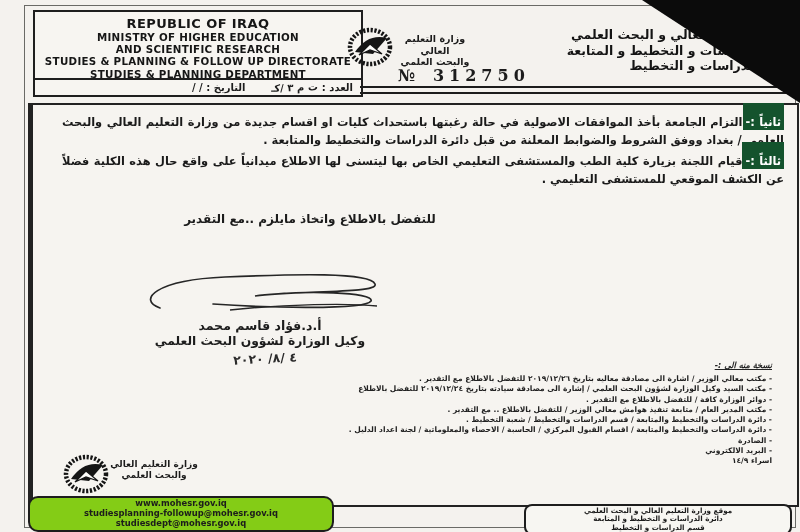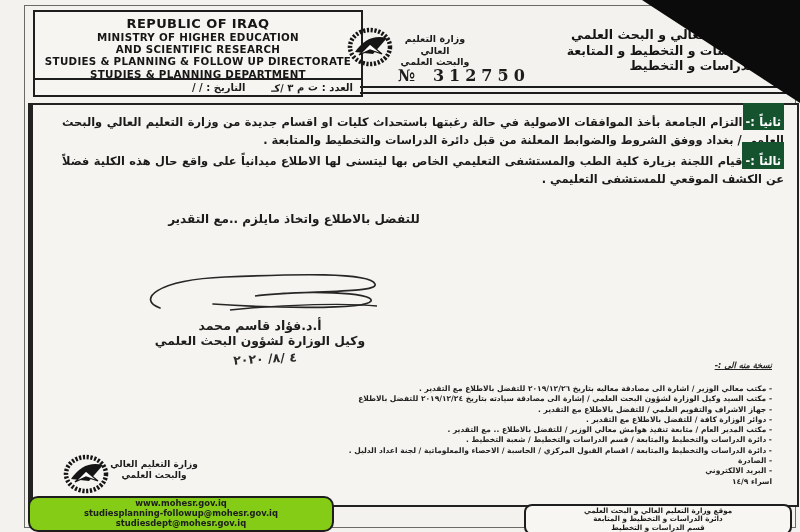--- a/index.html
+++ b/index.html
@@ -29,30 +29,30 @@
   .dbl-rule{left:360px;top:86px;width:434px;height:4px;border-top:2px solid #1c1c1c;border-bottom:2px solid #1c1c1c;}
 
   .fold-triangle{right:0;top:0;width:158px;height:103px;background:#0b0b0b;clip-path:polygon(0 0,100% 0,100% 100%);z-index:40;}
 
   
   .body-box{left:28px;top:103px;width:764px;height:400px;border:2px solid #222;border-left-width:5px;background:#f6f4f0;}
 
   .body-text{left:62px;top:114px;width:722px;direction:rtl;text-align:justify;font-size:11.4px;font-weight:bold;line-height:17.5px;color:#1a1a1a;}
   .para{margin-bottom:4px;}
   .clause-label{background:#14532d;color:#fff;padding:12px 3px 1px 3px;}
-  .closing{left:134px;top:212px;width:320px;direction:rtl;text-align:center;font-size:12px;font-weight:bold;}
+  .closing{left:150px;top:212px;width:320px;direction:rtl;text-align:center;font-size:12px;font-weight:bold;}
 
   .sig-scribble{left:135px;top:270px;}
   .sig-name{left:110px;top:318px;width:300px;text-align:center;direction:rtl;font-size:12.5px;font-weight:bold;}
   .sig-title{left:100px;top:334px;width:320px;text-align:center;direction:rtl;font-size:12.3px;font-weight:bold;}
   .sig-date{left:140px;top:351px;width:250px;text-align:center;direction:rtl;font-size:12.5px;font-weight:bold;letter-spacing:6px;transform:rotate(-3deg);color:#2b2b2b;}
 
   
   .cc{right:28px;top:360px;width:470px;direction:rtl;text-align:right;font-weight:bold;color:#222;}
-  .cc-header{font-size:8.2px;text-decoration:underline;font-style:italic;margin-bottom:14px;}
+  .cc-header{font-size:8.2px;text-decoration:underline;font-style:italic;margin-bottom:4px;}
   .cc-item{font-size:7.5px;line-height:10.3px;}
 
   .logo-bottom{left:62px;top:452px;}
   .logo-bottom-text{left:106px;top:459px;width:96px;direction:rtl;text-align:center;font-size:9px;font-weight:bold;line-height:11px;}
 
   
   .foot-left{left:28px;top:496px;width:302px;height:31px;border:2px solid #1d1d1d;border-radius:10px;background:#84cc16;text-align:center;font-size:8.4px;font-weight:bold;line-height:9.8px;padding-top:1px;z-index:20;}
   .foot-right{left:524px;top:504px;width:264px;height:26px;border:2px solid #1d1d1d;border-radius:8px;background:#f7f6f2;direction:rtl;text-align:center;font-size:7.2px;font-weight:bold;line-height:8.4px;padding-top:1px;z-index:20;}
 </style>
 </head>
@@ -128,21 +128,20 @@
     </svg>
   </div>
   <div class="abs sig-name">أ.د.فؤاد قاسم محمد</div>
   <div class="abs sig-title">وكيل الوزارة لشؤون البحث العلمي</div>
   <div class="abs sig-date">٤ /٨/ ٢٠٢٠</div>
 
   <div class="abs cc">
     <div class="cc-header">نسخة منه الى :-</div>
     <div class="cc-item">- مكتب معالي الوزير / اشارة الى مصادقة معاليه بتاريخ ٢٠١٩/١٢/٢٦ للتفضل بالاطلاع مع التقدير .</div>
     <div class="cc-item">- مكتب السيد وكيل الوزارة لشؤون البحث العلمي / إشارة الى مصادقة سيادته بتاريخ ٢٠١٩/١٢/٢٤ للتفضل بالاطلاع</div>
-    <div class="cc-item">- جهاز الاشراف والتقويم العلمي / للتفضل بالاطلاع مع التقدير .</div>
     <div class="cc-item">- دوائر الوزارة كافة / للتفضل بالاطلاع مع التقدير .</div>
     <div class="cc-item">- مكتب المدير العام / متابعة تنفيذ هوامش معالي الوزير / للتفضل بالاطلاع .. مع التقدير .</div>
     <div class="cc-item">- دائرة الدراسات والتخطيط والمتابعة / قسم الدراسات والتخطيط / شعبة التخطيط .</div>
     <div class="cc-item">- دائرة الدراسات والتخطيط والمتابعة / اقسام القبول المركزي / الحاسبة / الاحصاء والمعلوماتية / لجنة اعداد الدليل .</div>
     <div class="cc-item">- الصادرة</div>
     <div class="cc-item">- البريد الالكتروني</div>
     <div class="cc-item">اسراء ١٤/٩</div>
   </div>
 
   <div class="abs logo-bottom">

